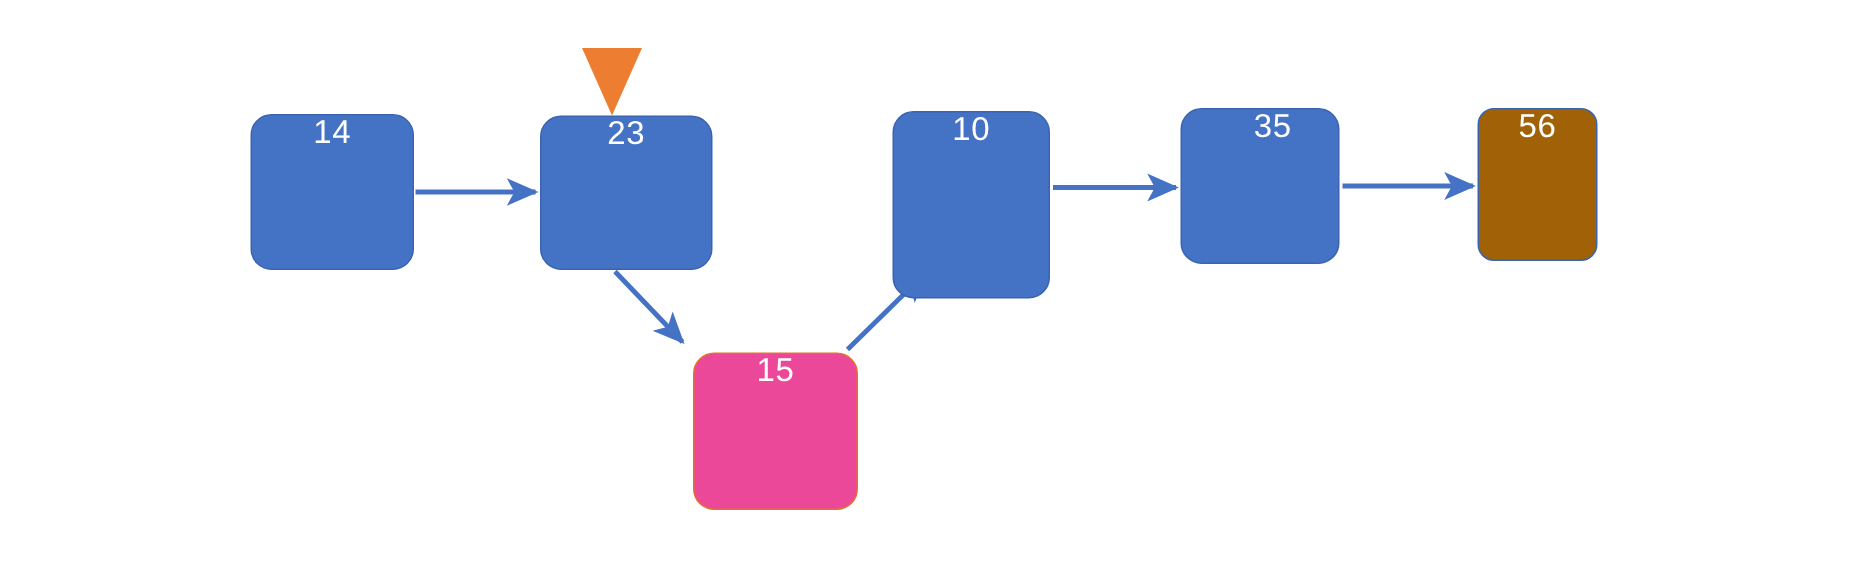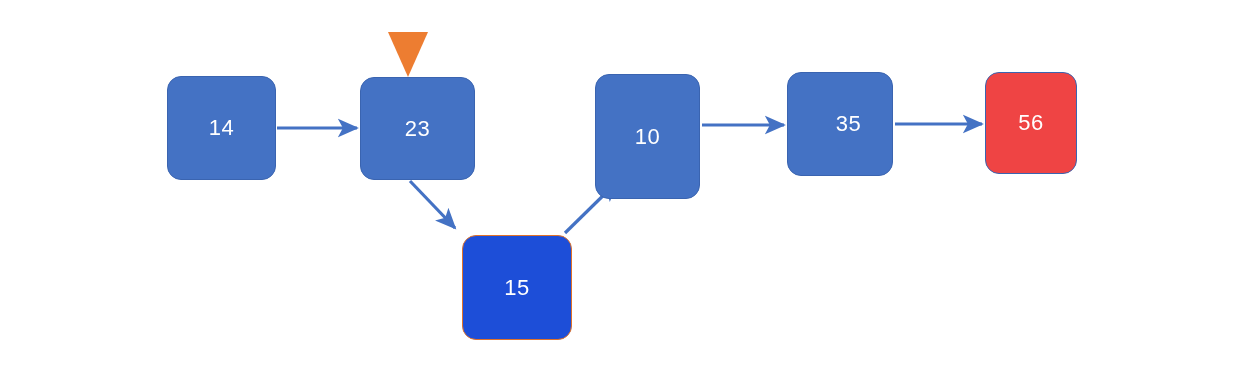--- a/index.html
+++ b/index.html
@@ -16,21 +16,21 @@
     width: 1240px;
     height: 383px;
     background: #ffffff;
     overflow: hidden;
   }
   .node {
     position: absolute;
     box-sizing: border-box;
     border-radius: 14px;
     display: flex;
-    align-items: center;
+    align-items: flex-start;
     justify-content: center;
     color: #ffffff;
     font-size: 22px;
     font-family: "Liberation Sans", sans-serif;
     font-weight: 400;
     letter-spacing: 0.5px;
     line-height: 1;
     user-select: none;
   }
   .node-blue {
@@ -82,27 +82,27 @@
         <path d="M0,0 L40,0 L20,45 Z" fill="#ED7D31"></path>
       </svg></div>
 
   <div id="node-layer">
       <div class="node node-blue" style="left: 167px; top: 76px; width: 109px; height: 104px; background: rgb(68, 114, 196);">
         <span class="node-label">14</span>
       </div>
       <div class="node node-blue" style="left: 360px; top: 77px; width: 115px; height: 103px; background: rgb(68, 114, 196);">
         <span class="node-label">23</span>
       </div>
-      <div class="node node-orange" style="left: 462px; top: 235px; width: 110px; height: 105px; background: #1d4ed8;">
+      <div class="node node-orange" style="left: 462px; top: 235px; width: 110px; height: 105px; background: #ec4899;">
         <span class="node-label">15</span>
       </div>
       <div class="node node-blue" style="left: 595px; top: 74px; width: 105px; height: 125px; background: rgb(68, 114, 196);">
         <span class="node-label">10</span>
       </div>
       <div class="node node-blue" style="left: 787px; top: 72px; width: 106px; height: 104px; background: rgb(68, 114, 196); padding-left: 17px;">
         <span class="node-label">35</span>
       </div>
-      <div class="node node-blue" style="left: 985px; top: 72px; width: 92px; height: 102px; background: #ef4444;">
+      <div class="node node-blue" style="left: 985px; top: 72px; width: 80px; height: 102px; background: #a16207; border-radius: 11px;">
         <span class="node-label">56</span>
       </div>
     </div>
 
 </div>
 
 </body></html>

